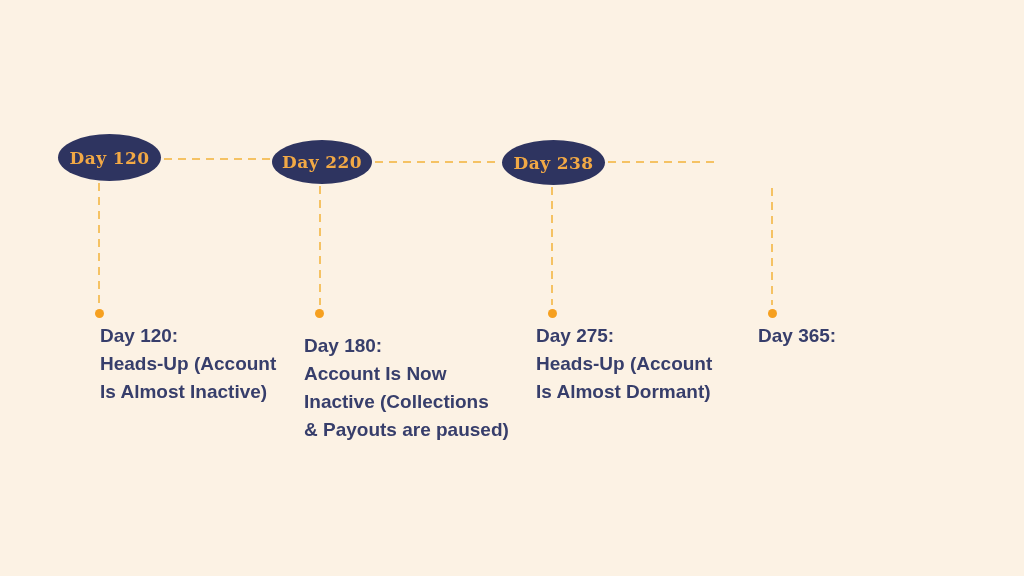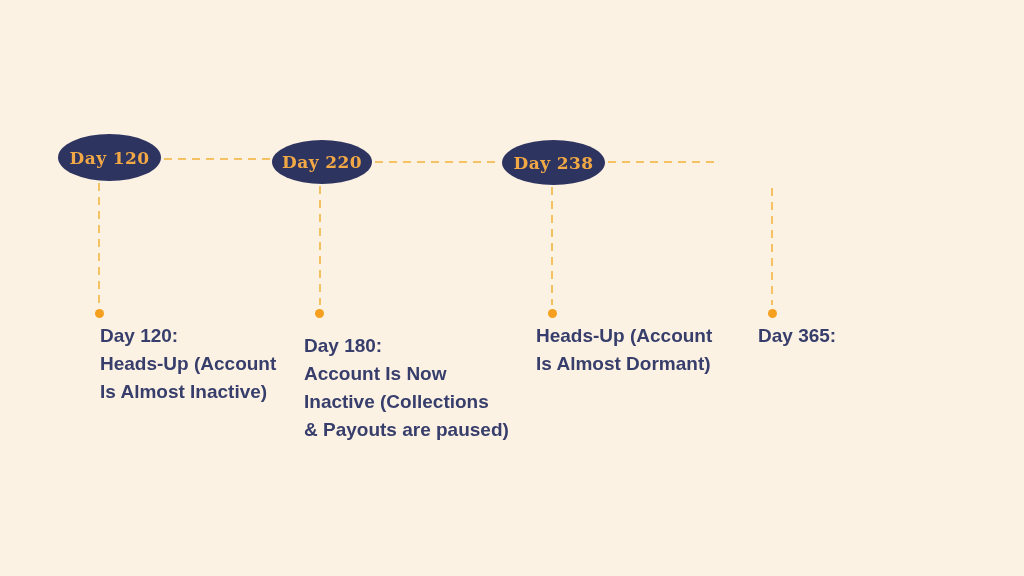--- a/index.html
+++ b/index.html
@@ -101,20 +101,21 @@
   </div>
 
   <div class="hconnector" style="left:375px; top:161px; width:124px;"></div>
 
   <div class="badge" style="left:502px; top:140px; width:103px; height:45px;">
     <span class="badge-label">Day 238</span>
   </div>
   <div class="vconnector" style="left:551px; top:187px; height:118px;"></div>
   <div class="dot" style="left:548px; top:309px;"></div>
   <div class="caption" style="left:536px; top:322px;">
+    <div class="heading">Day 275:</div>
     <div class="body">Heads-Up (Account
 Is Almost Dormant)</div>
   </div>
 
   <div class="hconnector" style="left:608px; top:161px; width:112px;"></div>
 
   <div class="vconnector" style="left:771px; top:188px; height:117px;"></div>
   <div class="dot" style="left:768px; top:309px;"></div>
   <div class="caption" style="left:758px; top:322px;">
     <div class="heading">Day 365:</div>

